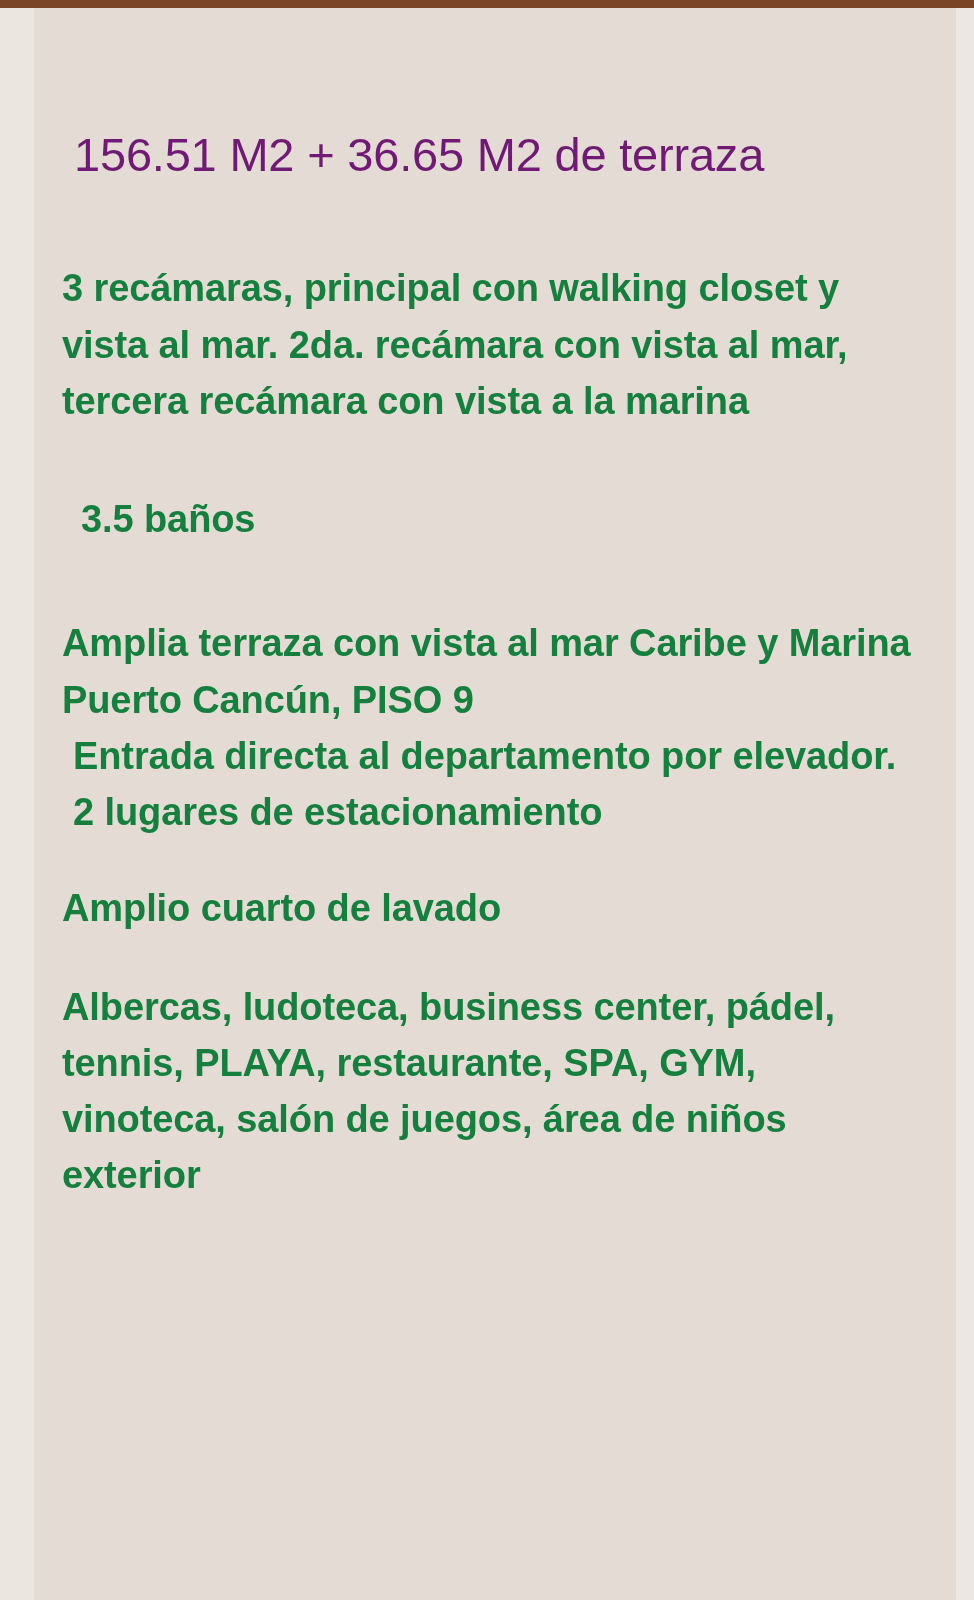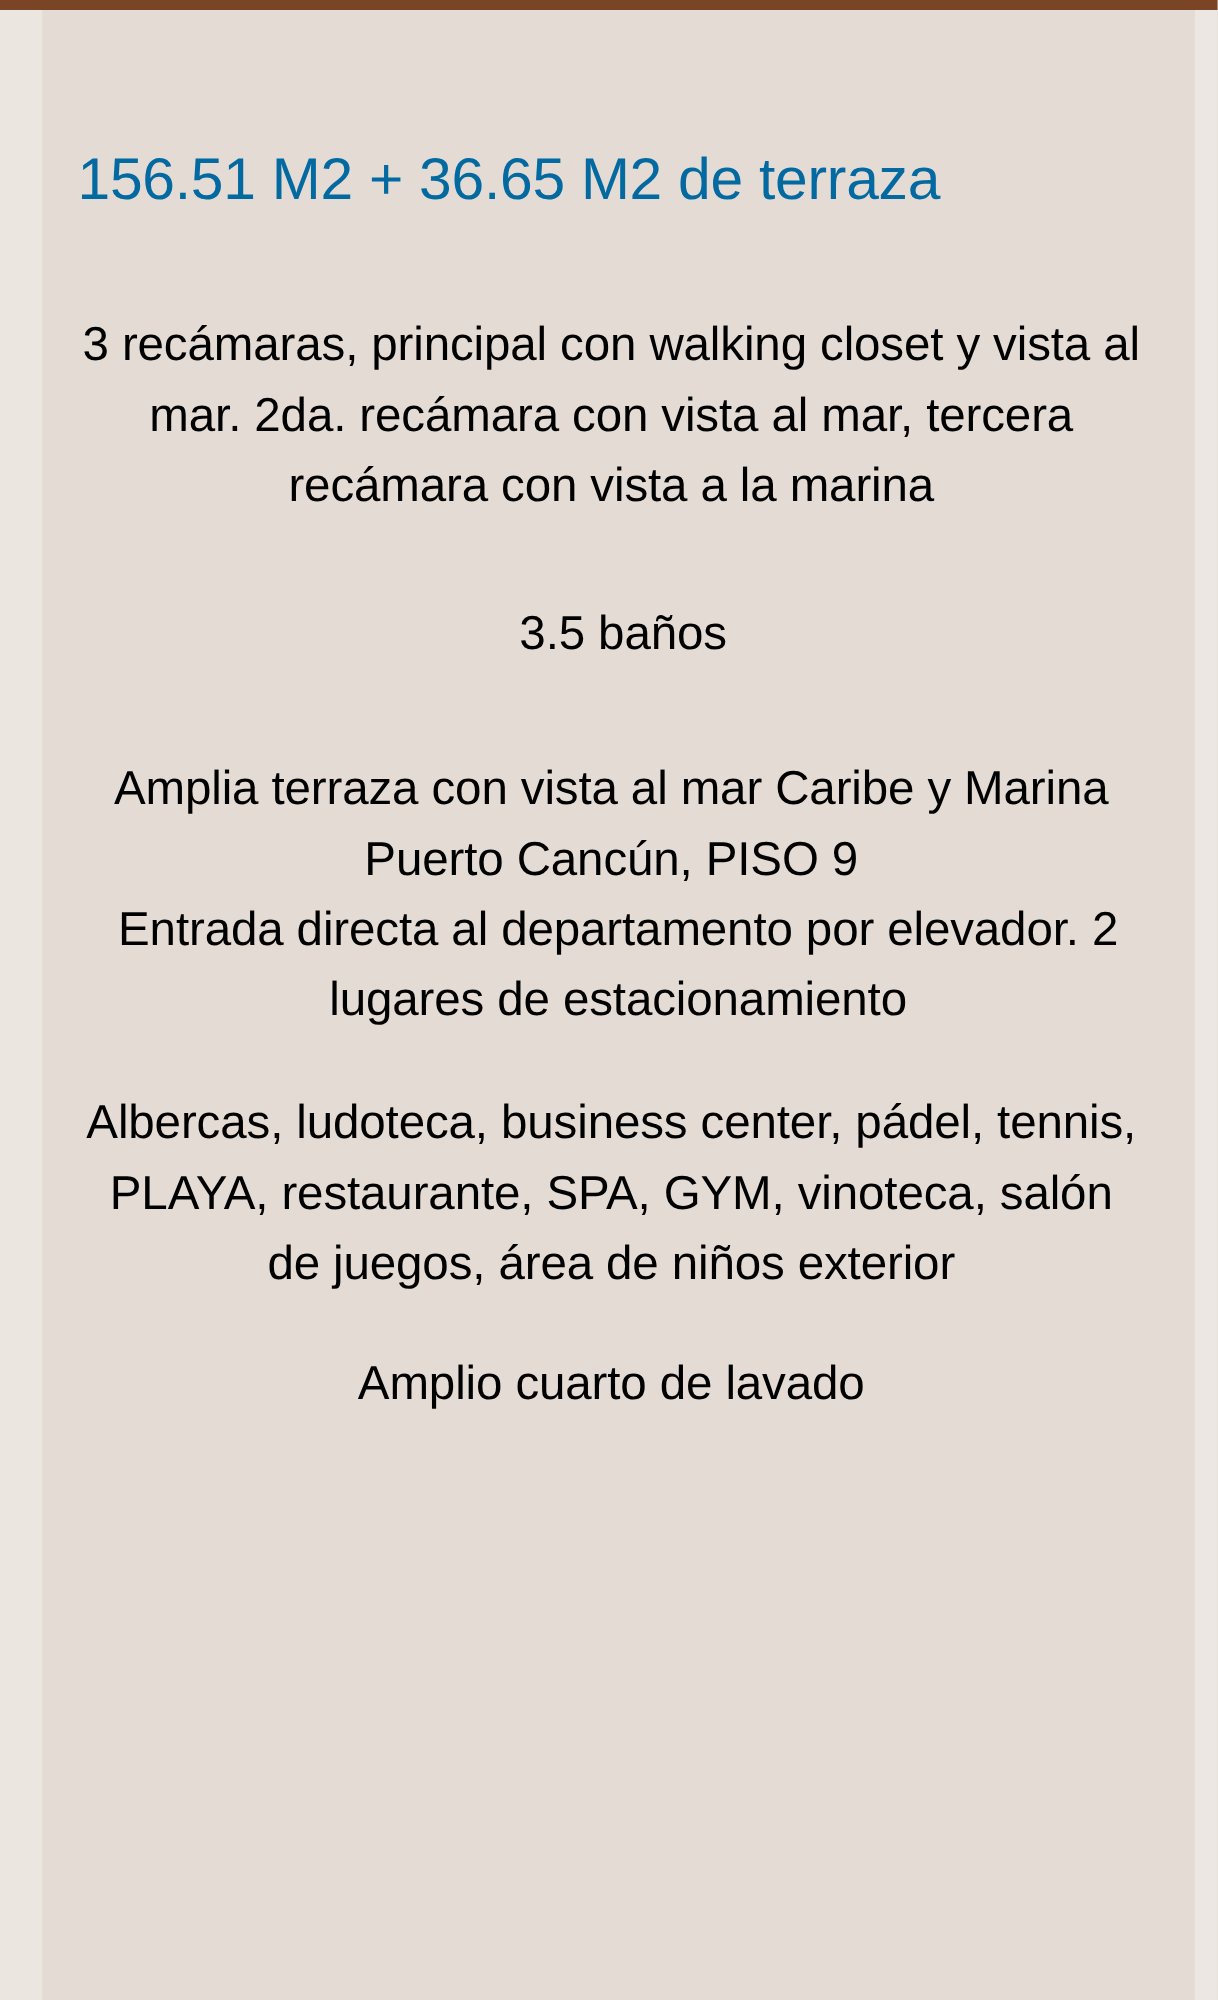--- a/index.html
+++ b/index.html
@@ -54,33 +54,32 @@
   }
   .content {
     position: relative;
     padding: 0 40px 0 28px;
     color: #1b1b1b;
   }
   .headline {
     font-size: 47px;
     font-weight: 400;
     line-height: 1.18;
-    margin: 0;
+    margin: 12px;
     padding-top: 107px;
     letter-spacing: -0.2px;
-    color: #0369a1;
+    color: #701a75;
   }
   .para {
     font-size: 38px;
-    font-weight: 400;
+    font-weight: 700;
     line-height: 1.48;
     margin: 0;
-    color: #000000;
+    color: #15803d;
     letter-spacing: -0.1px;
-    text-align: center;
   }
   .p-rooms { margin-top: 78px; }
   .p-baths { margin-top: 62px; margin-left: 19px; }
   .p-terrace { margin-top: 68px; }
   .p-kitchen { margin-top: 90px; padding-left: 11px; }
   .p-entry   { padding-left: 11px; }
   .p-amen    { margin-top: 42px; }
   .p-laundry { margin-top: 40px; }
 </style>
 </head>
@@ -97,18 +96,18 @@
 
     <p class="para p-rooms">3 recámaras, principal con walking closet y vista al mar. 2da. recámara con vista al mar, tercera recámara con vista a la marina</p>
 
     <p class="para p-baths">3.5 baños</p>
 
     <p class="para p-terrace">Amplia terraza con vista al mar Caribe y Marina Puerto Cancún, PISO 9</p>
 
 
     <p class="para p-entry">Entrada directa al departamento por elevador. 2 lugares de estacionamiento</p>
 
+    <p class="para p-laundry">Amplio cuarto de lavado</p>
+
     <p class="para p-amen">Albercas, ludoteca, business center, pádel, tennis, PLAYA, restaurante, SPA, GYM, vinoteca, salón de juegos, área de niños exterior</p>
-
-    <p class="para p-laundry">Amplio cuarto de lavado</p>
 
   </div>
 </div>
 
 </body></html>

